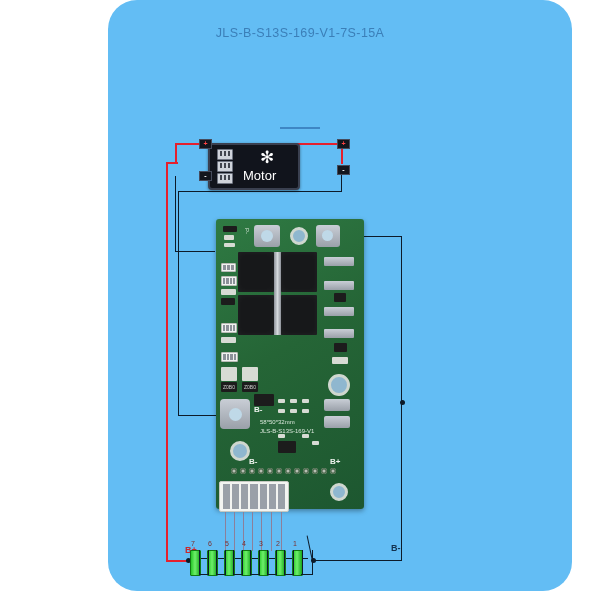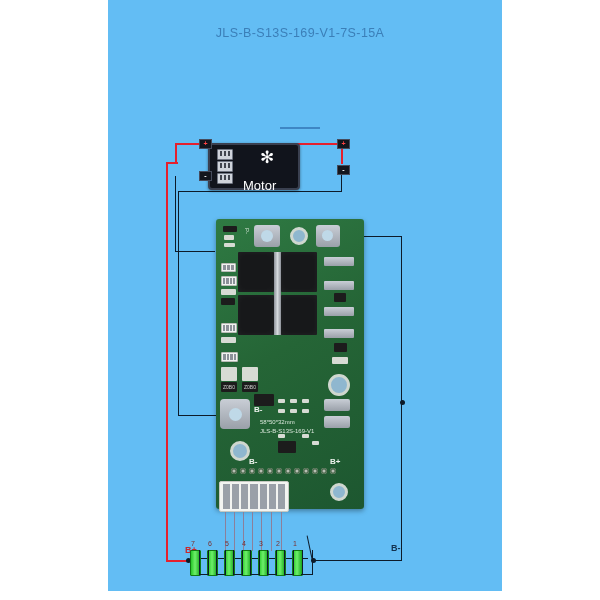--- a/index.html
+++ b/index.html
@@ -1,20 +1,20 @@
 <!DOCTYPE html>
 <html><head>
 <meta charset="utf-8">
 <style>
   html,body{margin:0;padding:0;background:#ffffff;}
   body{width:600px;height:600px;overflow:hidden;font-family:"Liberation Sans",sans-serif;}
   .stage{position:relative;width:600px;height:600px;background:#ffffff;}
 
   
-  .panel{position:absolute;left:108px;top:0;width:394px;height:591px;background:#63bdf4;overflow:hidden;}
+  .panel{position:absolute;left:108px;top:0;width:464px;height:591px;background:#63bdf4;overflow:hidden;border-radius:29px;}
 
   
   .model-code{position:absolute;left:0;top:26px;width:384px;text-align:center;
     font-size:12.5px;letter-spacing:.4px;color:#3b7fb8;font-family:"Liberation Sans",sans-serif;}
   .title{position:absolute;left:0;width:384px;text-align:center;color:#ffffff;
     font-weight:bold;font-size:29px;letter-spacing:2.2px;line-height:1;
     font-family:"DejaVu Sans",sans-serif;
     text-shadow:0 2px 0 rgba(40,110,165,.45);}
   .title.l1{top:44px;}
   .title.l2{top:74px;}
@@ -27,21 +27,21 @@
   .wire.red{background:#e5202e;}
   .node{position:absolute;width:5px;height:5px;border-radius:50%;background:#0d1b2a;}
 
   .lbl{position:absolute;font-size:9px;font-weight:bold;font-family:"Liberation Sans",sans-serif;}
   .lbl.bplus{color:#c9272d;}
   .lbl.bminus{color:#13324f;}
 
   
   .devbox{position:absolute;background:#11141c;border:2px solid #3a4050;border-radius:4px;
     box-shadow:0 1px 3px rgba(0,0,0,.45);}
-  .devlabel{position:absolute;color:#ffffff;font-size:13px;font-family:"Liberation Sans",sans-serif;margin-top:10px;}
+  .devlabel{position:absolute;color:#ffffff;font-size:13px;font-family:"Liberation Sans",sans-serif;}
 
   .term{position:absolute;width:11px;height:8px;background:#13161e;border:1px solid #454b5c;
     color:#ffffff;font-size:7px;line-height:7px;text-align:center;font-weight:bold;}
   .term.plus{color:#ff4444;}
 
   .slot{position:absolute;width:14px;height:9px;background:#cfd3da;border:1px solid #6f7582;border-radius:1px;}
   .slot i{position:absolute;top:1px;width:2px;height:5px;background:#41454e;}
 
   .fan{position:absolute;color:#ffffff;font-size:17px;line-height:17px;}
   .cdot{position:absolute;width:3px;height:3px;border-radius:50%;background:#ffffff;}

